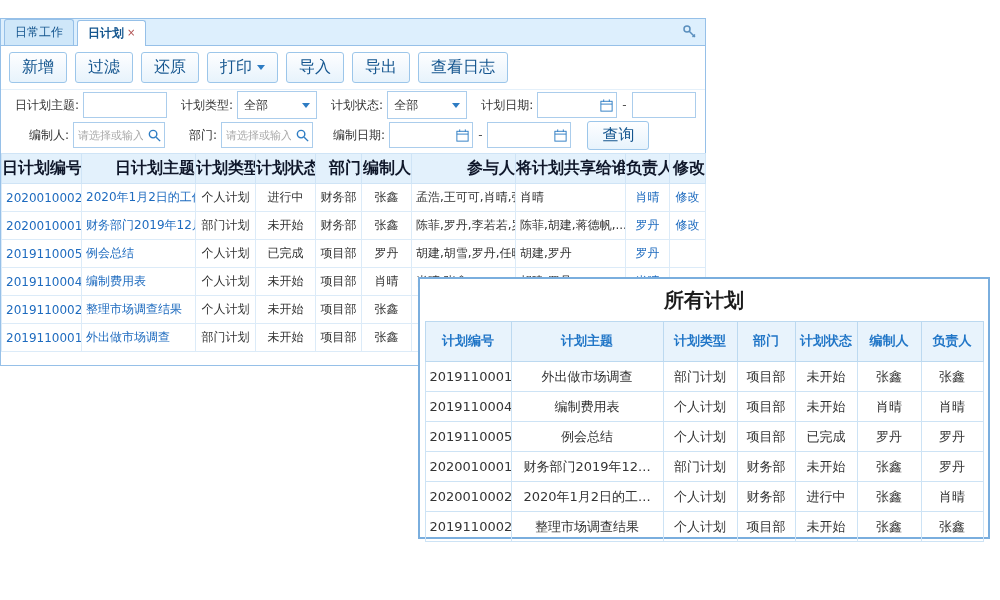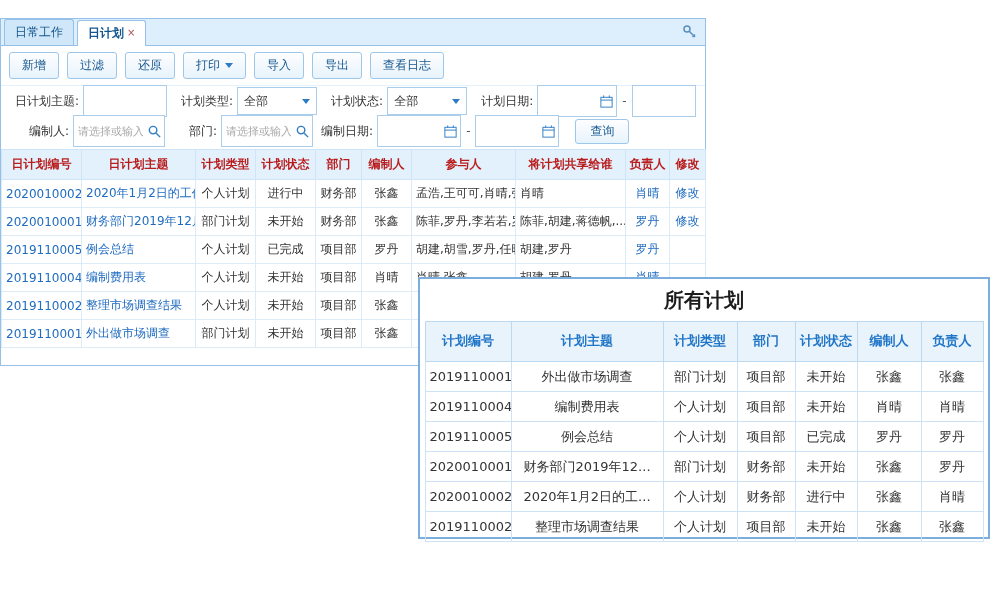--- a/index.html
+++ b/index.html
@@ -13,42 +13,42 @@
   .tabbar{height:27px;background:#ddeffd;border-bottom:1px solid #96c0e8;
     display:flex;align-items:flex-end;position:relative}
   .tab{height:26px;line-height:24px;padding:0 10px;font-size:12px;color:#15568f;
     background:#cfe7f9;border:1px solid #96c0e8;border-bottom:none;margin-left:3px;
     border-radius:3px 3px 0 0;cursor:pointer;white-space:nowrap}
   .tab.active{background:#fff;font-weight:bold;position:relative;top:1px}
   .tab .close{color:#b05050;font-size:10px;margin-left:3px;vertical-align:top;font-weight:normal;cursor:pointer}
   .keybtn{position:absolute;right:7px;top:5px;width:16px;height:16px;cursor:pointer}
 
   .toolbar{display:flex;gap:8px;padding:6px 8px;align-items:center;border-bottom:1px solid #e4f0fa}
-  .btn{font-size:12px;color:#15568f;background:linear-gradient(#fefeff,#e7f3fc);
+  .btn{font-size:16px;color:#15568f;background:linear-gradient(#fefeff,#e7f3fc);
     border:1px solid #9cc6ea;border-radius:3px;padding:4px 12px;cursor:pointer;
     display:inline-flex;align-items:center;gap:5px;white-space:nowrap}
   .caret{width:0;height:0;border-left:4px solid transparent;border-right:4px solid transparent;
     border-top:5px solid #2d7cc3;display:inline-block}
 
   .filters{font-size:12px;color:#333}
   .frow{display:flex;align-items:center;height:30px;padding:0 6px}
   .flabel{margin:0 4px 0 8px;white-space:nowrap}
   .field{position:relative;display:inline-flex;align-items:center;
-    border:1px solid #abcdec;background:#fff;height:32px}
+    border:1px solid #abcdec;background:#fff;height:26px}
   .field input{border:none;outline:none;height:20px;font-size:12px;padding:0 4px;
     width:100%;background:transparent;color:#333}
   .field input::placeholder{color:#a9a9a9;font-size:11px}
   .ficon{flex:0 0 15px;width:15px;height:15px;margin-right:2px;cursor:pointer}
   .selbox{display:inline-flex;align-items:center;justify-content:space-between;
     border:1px solid #abcdec;height:28px;padding:0 6px;background:#fff;cursor:pointer;gap:6px}
   .dash{margin:0 5px;color:#555}
 
   table.grid{border-collapse:collapse;table-layout:fixed;width:704px;margin-top:3px}
-  .grid th{background:#e3f1fc;color:#b91c1c;font-weight:600;font-size:12px;height:30px;
-    border:1px solid #cfe4f6;text-align:center;overflow:hidden;white-space:nowrap;cursor:pointer}
+  .grid th{background:#e3f1fc;color:#0f172a;font-weight:600;font-size:16px;height:30px;
+    border:1px solid #cfe4f6;text-align:right;overflow:hidden;white-space:nowrap;cursor:pointer}
   .grid td{font-size:12px;color:#333;height:28px;border:1px solid #dcebf8;text-align:center;
     overflow:hidden;white-space:nowrap;padding:0 4px;background:#fff}
   .grid td.ta-l{text-align:left}
   .grid td.link{color:#1e6bbf;cursor:pointer}
 
   
   .overlay{position:absolute;left:418px;top:277px;width:572px;height:262px;
     background:#fff;border:2px solid #7aaede;z-index:5}
   .overlay h2{font-size:20px;color:#1c1c1c;text-align:center;margin:8px 0 7px;font-weight:bold}
   table.rgrid{border-collapse:collapse;table-layout:fixed;margin:0 auto;width:558px}
@@ -153,21 +153,21 @@
         <span class="flabel" style="margin-left:24px">部门:</span>
         <span class="field" style="width:92px">
           <input placeholder="请选择或输入" style="">
           <span class="ficon">
             <svg viewBox="0 0 16 16" width="15" height="15">
                 <circle cx="6.5" cy="6.5" r="4" fill="none" stroke="#2d7cc3" stroke-width="1.5"></circle>
                 <line x1="9.8" y1="9.8" x2="14" y2="14" stroke="#2d7cc3" stroke-width="1.5"></line>
               </svg>
           </span>
         </span>
-        <span class="flabel" style="margin-left:8px">编制日期:</span>
+        <span class="flabel" style="margin-left:20px">编制日期:</span>
         <span class="field" style="width:84px">
           <input style="">
           <span class="ficon">
             <svg viewBox="0 0 16 16" width="15" height="15">
                 <rect x="2" y="3.5" width="12" height="10.5" fill="none" stroke="#2d7cc3"></rect>
                 <line x1="2" y1="6.5" x2="14" y2="6.5" stroke="#2d7cc3"></line>
                 <line x1="5" y1="1.5" x2="5" y2="4" stroke="#2d7cc3"></line>
                 <line x1="11" y1="1.5" x2="11" y2="4" stroke="#2d7cc3"></line>
               </svg>
           </span>

